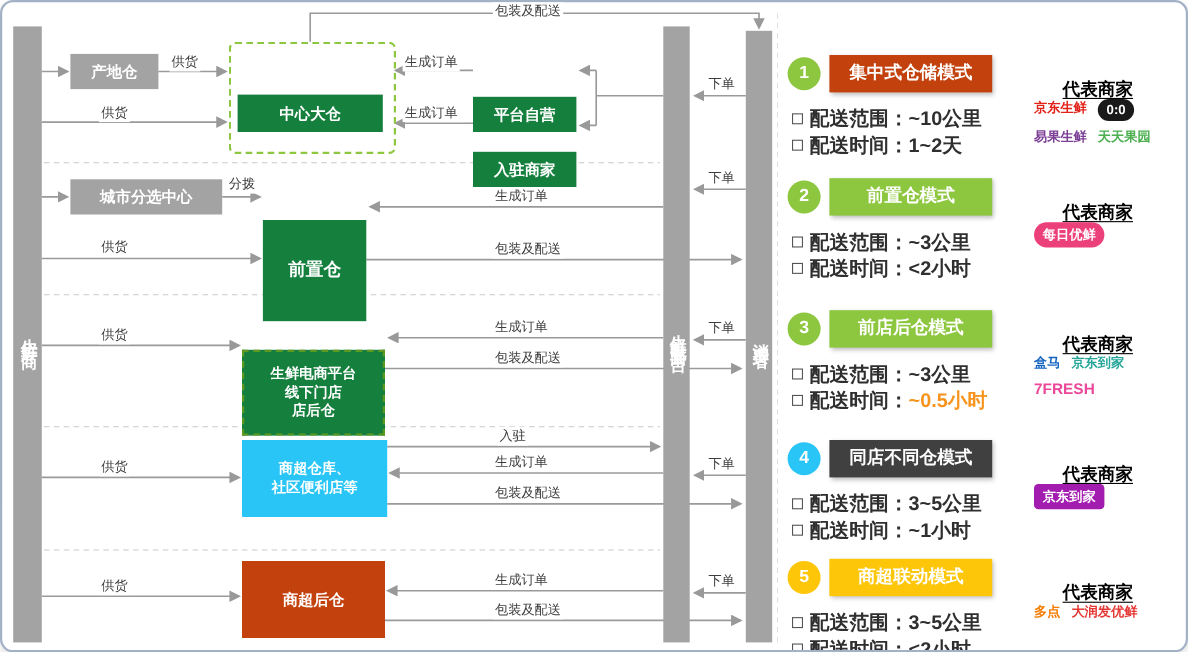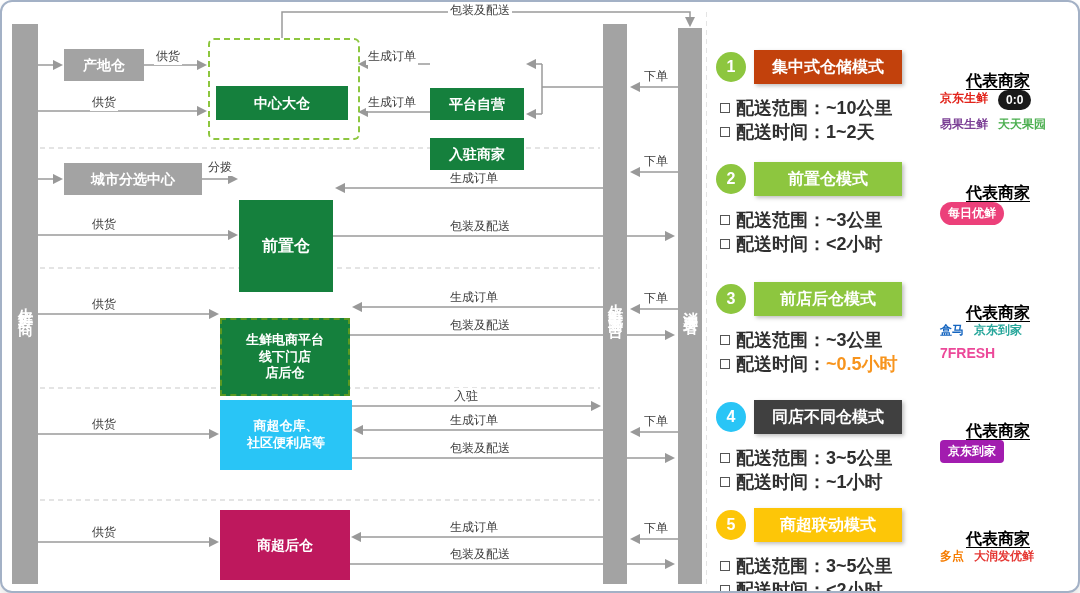--- a/index.html
+++ b/index.html
@@ -9,21 +9,21 @@
          box-shadow:0 4px 10px rgba(0,0,0,.12);}
   .wires{position:absolute;left:0;top:0;z-index:1;pointer-events:none;}
   .vbar{position:absolute;background:#a3a3a3;color:#fff;z-index:2;
         display:flex;align-items:center;justify-content:center;
         writing-mode:vertical-rl;letter-spacing:4px;font-weight:bold;font-size:15px;}
   .box{position:absolute;z-index:2;display:flex;align-items:center;justify-content:center;
        color:#fff;font-weight:bold;font-size:14px;text-align:center;white-space:pre-line;line-height:1.3;}
   .gbox{background:#a3a3a3;}
   .green{background:#15803d;margin-top:40px;}
   .cyan{background:#29c5f6;}
-  .yellow{background:#be185d;}
+  .yellow{background:#c2410c;}
   .dashed-group{position:absolute;z-index:1;border:2px dashed #8dc63f;border-radius:6px;background:transparent;}
   .offline{border:2px dashed #5d9921;box-sizing:border-box;font-size:13px;}
   .elabel{position:absolute;z-index:3;font-size:12px;color:#3c3c3c;background:#fff;
           padding:0 2px;white-space:nowrap;}
   
   .panel{position:absolute;left:708px;top:0;width:370px;height:593px;z-index:2;}
   .mode-row{position:absolute;left:0;width:370px;height:110px;}
   .mode-num{position:absolute;left:6px;top:2px;width:30px;height:30px;border-radius:50%;
             color:#fff;font-weight:bold;font-size:16px;line-height:30px;text-align:center;}
   .mode-title{position:absolute;left:44px;top:0;width:148px;height:34px;line-height:34px;

